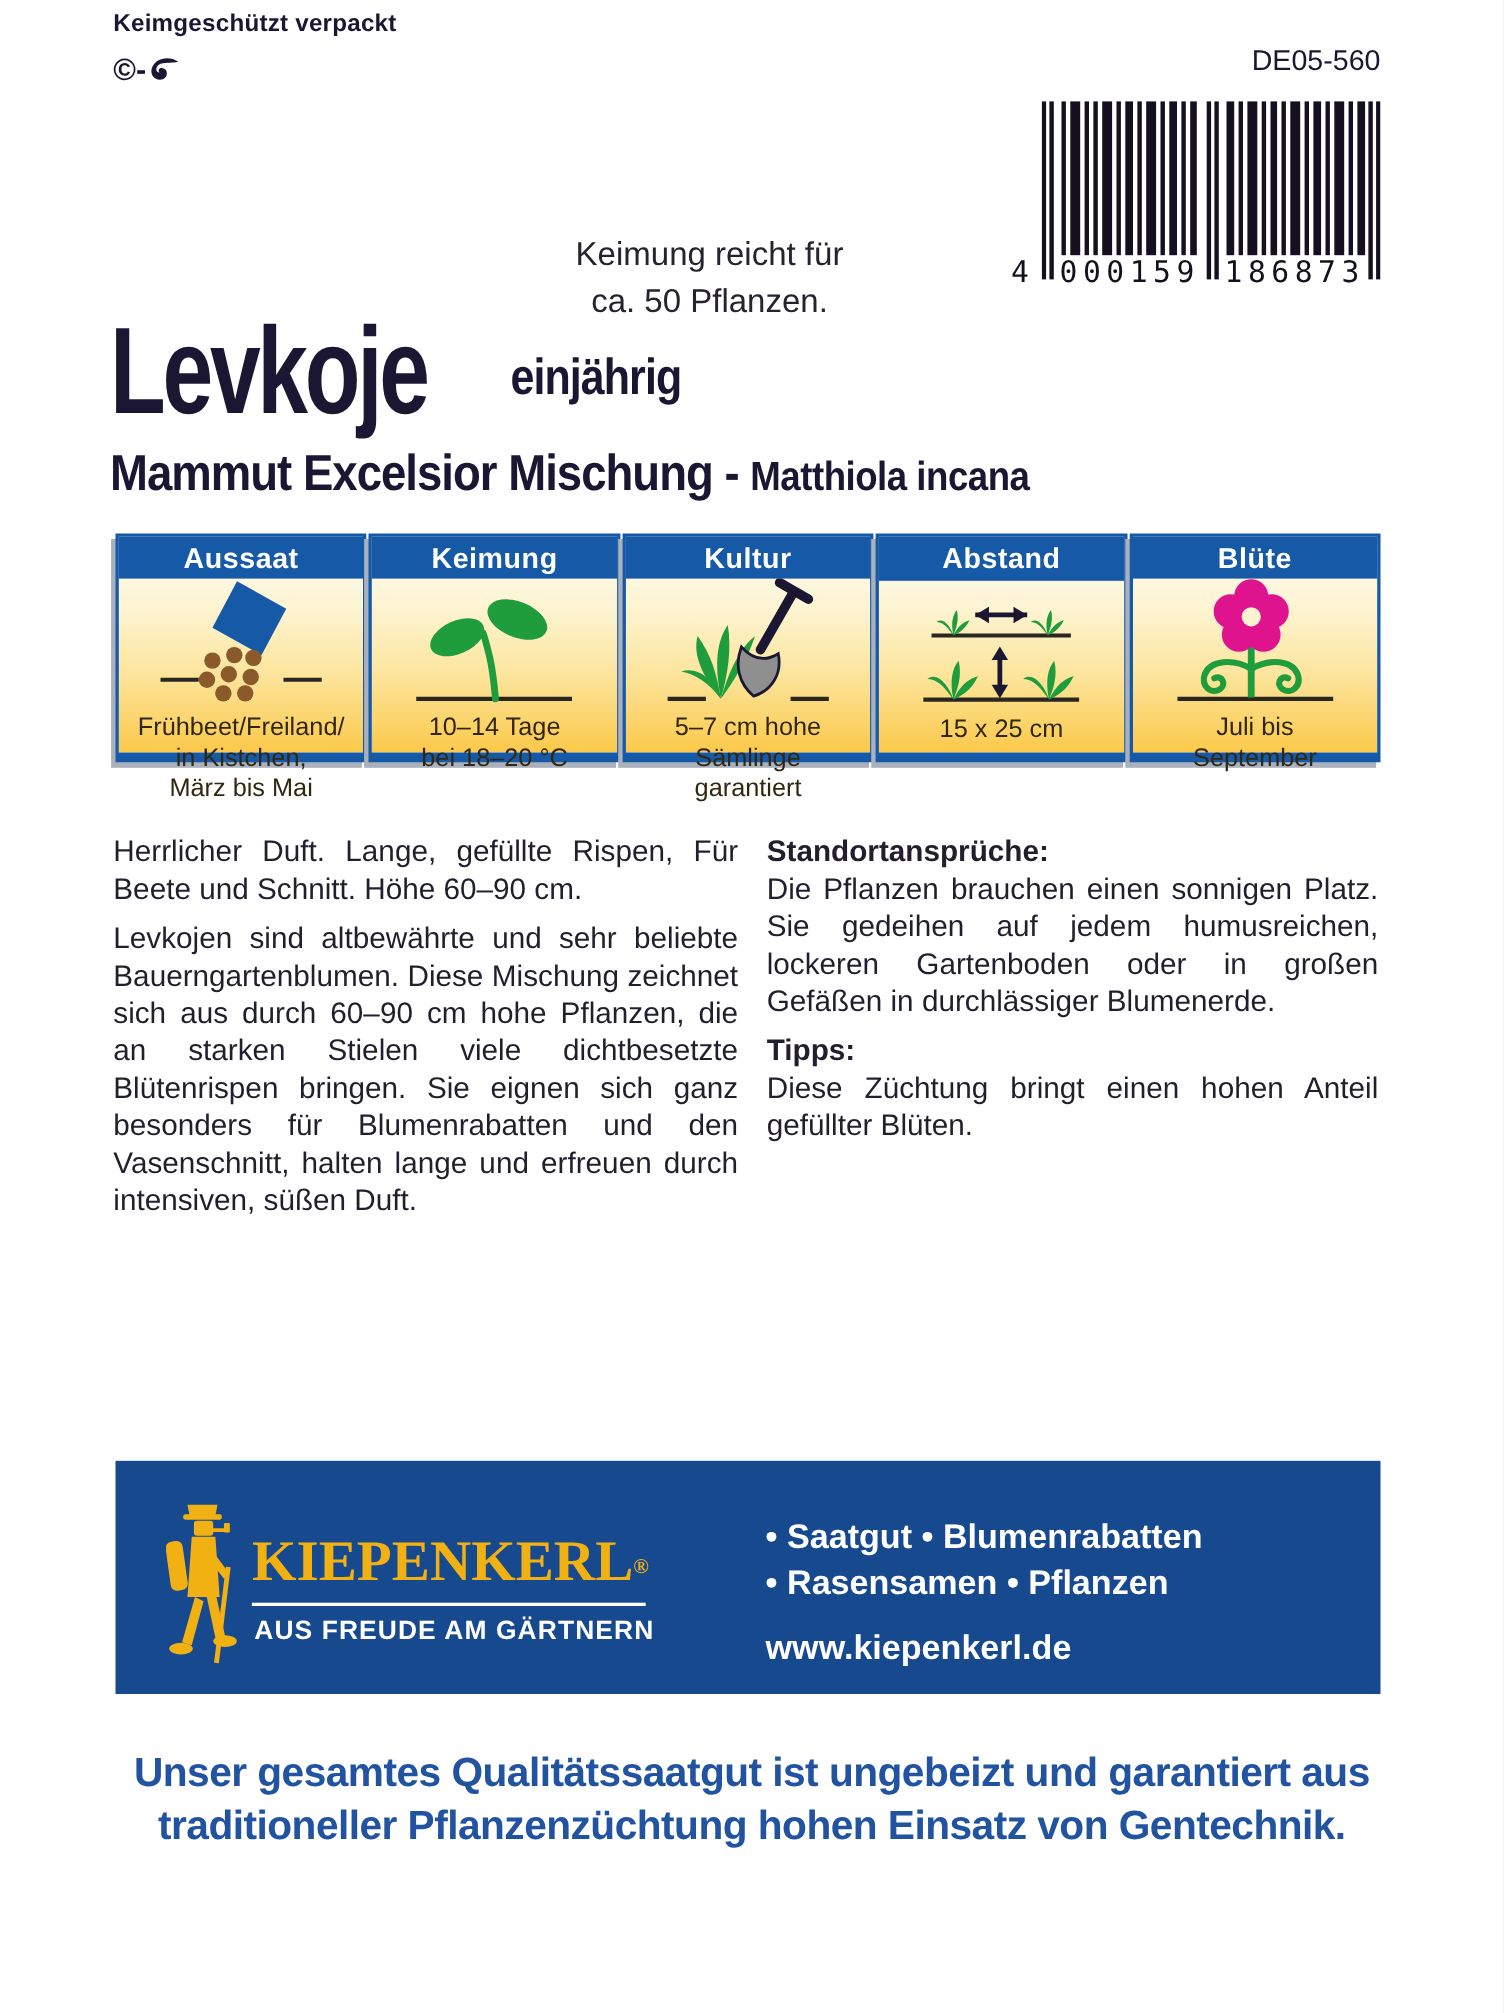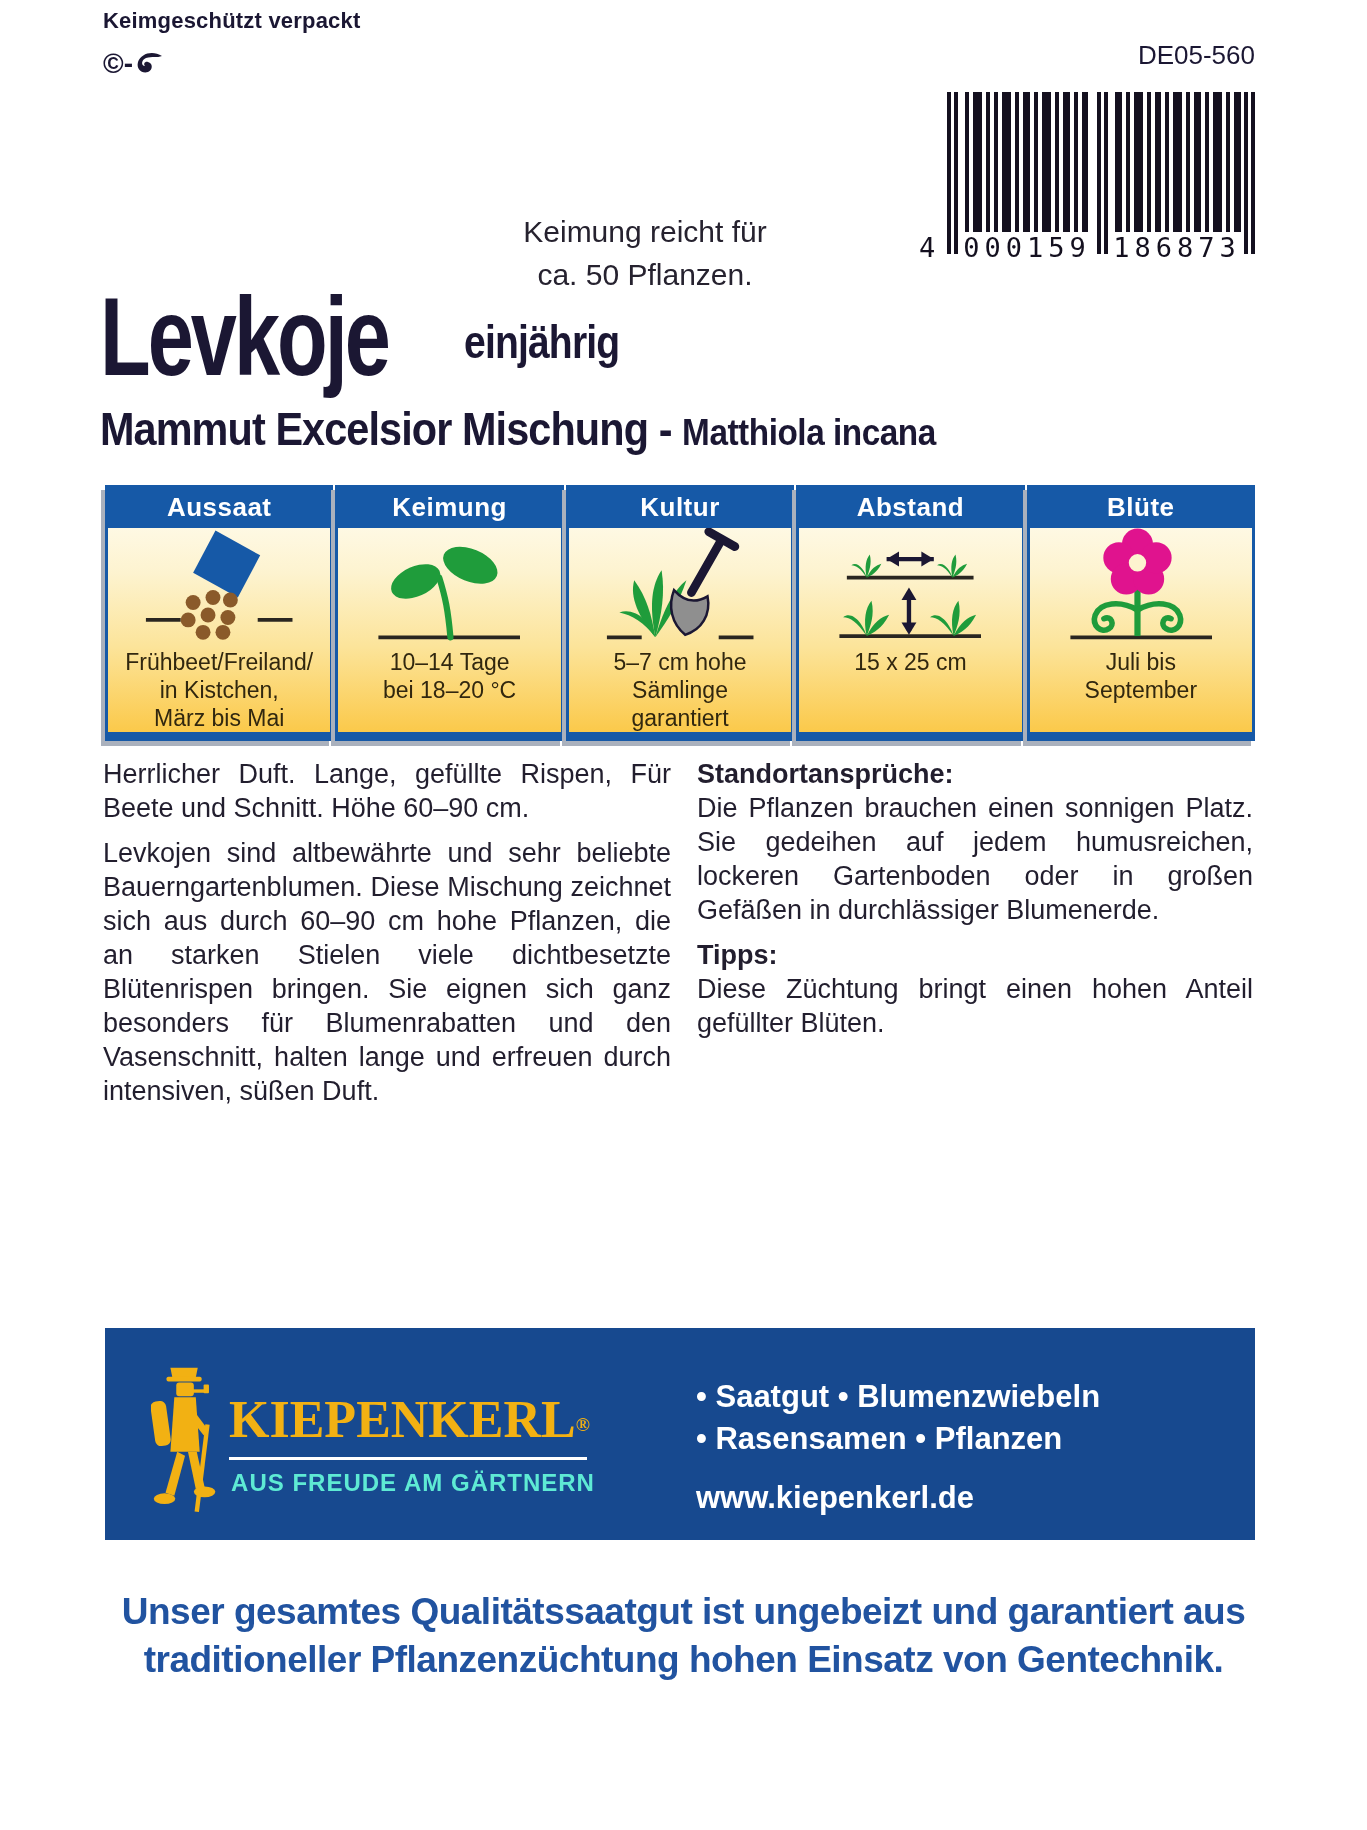--- a/index.html
+++ b/index.html
@@ -26,21 +26,21 @@
   .title-row{position:absolute; left:100px; top:278px; height:130px;}
   .title-main{display:inline-block; font-size:112px; font-weight:bold; letter-spacing:-4px;
     transform:scaleX(.74); transform-origin:left bottom; line-height:118px; vertical-align:bottom;}
   .title-qualifier{display:inline-block; font-size:46px; font-weight:bold; letter-spacing:-1px;
     transform:scaleX(.85); transform-origin:left bottom; vertical-align:bottom; margin-left:-30px; line-height:108px;}
   .subtitle-row{position:absolute; left:100px; top:402px; white-space:nowrap;
     transform:scaleX(.9); transform-origin:left top;}
   .subtitle-variety{font-size:46px; font-weight:bold; letter-spacing:-1px;}
   .subtitle-latin{font-size:37px; font-weight:bold; letter-spacing:-0.5px;}
   
-  .ibox-row{position:absolute; left:105px; top:485px; width:1150px; height:256px; display:flex; gap:2px;}
+  .ibox-row{position:absolute; left:105px; top:485px; width:1150px; height:208px; display:flex; gap:2px;}
   .ibox{flex:1; border:3px solid #1659a7; border-bottom-width:9px;
     background:linear-gradient(180deg,#fffef6 0%,#fdf3cf 35%,#fce49a 65%,#fbc94a 100%);
     box-shadow:-4px 5px 0 #aab1bd; display:flex; flex-direction:column;}
   .ibox-header{height:40px; background:#1659a7; color:#ffffff; font-size:26px; font-weight:bold;
     text-align:center; line-height:38px; letter-spacing:.5px;}
   .ibox-icon{height:118px;}
   .ibox-icon svg{display:block; width:100%; height:118px;}
   .ibox-lines{flex:1; text-align:center; font-size:23px; line-height:28px; color:#31270f; padding-top:2px;}
   
   .col-left{position:absolute; left:103px; top:757px; width:568px; font-size:27px; line-height:34px;
@@ -50,21 +50,21 @@
   .para{margin:0 0 11px 0;}
   .sec-heading{font-weight:bold; text-align:left; margin:0;}
   
   .footer-band{position:absolute; left:105px; top:1328px; width:1150px; height:212px; background:#17498f;}
   .brand-man{position:absolute; left:46px; top:34px; width:72px; height:166px;}
   .brand-block{position:absolute; left:124px; top:62px; width:368px;}
   .brand-name{font-family:"Liberation Serif", serif; font-weight:bold; color:#f2b113;
     font-size:52px; letter-spacing:0; white-space:nowrap;}
   .brand-reg{font-size:19px; color:#f2b113; vertical-align:6px;}
   .brand-rule{width:358px; height:3px; background:#ffffff; margin-top:8px;}
-  .brand-tagline{margin-top:9px; text-align:center; color:#5eead4; font-weight:bold;
+  .brand-tagline{margin-top:9px; text-align:center; color:#ffffff; font-weight:bold;
     font-size:24px; letter-spacing:1px; white-space:nowrap;}
   .footer-products{position:absolute; left:591px; top:48px; color:#ffffff; font-weight:bold;
     font-size:31px; line-height:42px;}
   .footer-website{position:absolute; left:591px; top:152px; color:#ffffff; font-weight:bold; font-size:31px;}
   
   .quality-note{position:absolute; left:0; top:1588px; width:1367px; text-align:center;
     color:#2153a0; font-weight:bold; font-size:37px; line-height:48px; letter-spacing:-0.5px;}
   .bottom-code{position:absolute; left:0; top:1733px; width:1367px; text-align:center;
     font-size:29px; color:#1b1733;}
 </style>
@@ -295,21 +295,21 @@
           <ellipse cx="53" cy="133" rx="11" ry="5.5"></ellipse>
         </g>
       </svg>
     </div>
     <div class="brand-block">
       <div class="brand-name"><span>KIEPENKERL</span><span class="brand-reg">®</span></div>
       <div class="brand-rule"></div>
       <div class="brand-tagline">AUS FREUDE AM GÄRTNERN</div>
     </div>
     <div class="footer-products">
-      <div>• Saatgut • Blumenzwiebeln</div>
+      <div>• Saatgut • Blumenrabatten</div>
       <div>• Rasensamen • Pflanzen</div>
     </div>
     <div class="footer-website">www.kiepenkerl.de</div>
   </div>
 
   <div class="quality-note">
     <div>Unser gesamtes Qualitätssaatgut ist ungebeizt und garantiert aus</div>
     <div>traditioneller Pflanzenzüchtung hohen Einsatz von Gentechnik.</div>
   </div>
 

